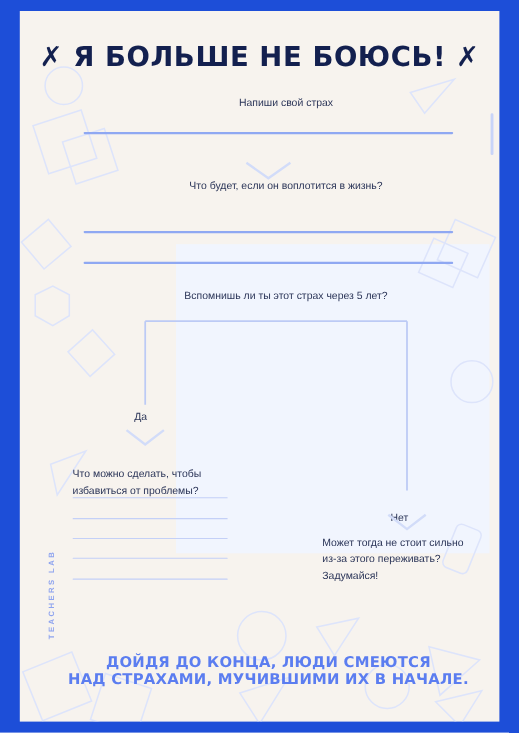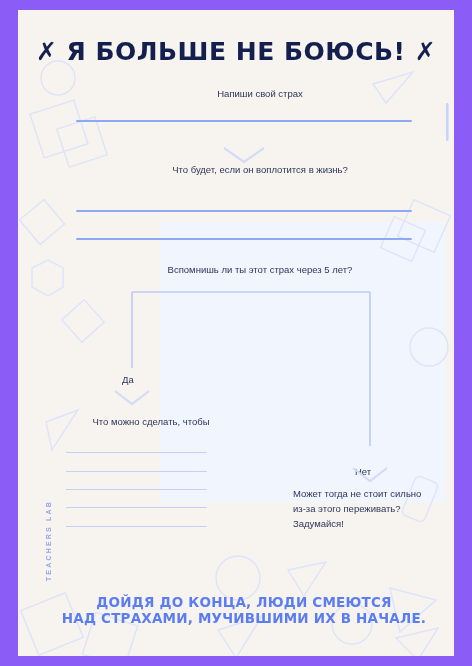--- a/index.html
+++ b/index.html
@@ -11,21 +11,21 @@
     width: 472px;
     height: 666px;
     overflow: hidden;
     font-family: "Liberation Sans", sans-serif;
   }
 
   .page {
     position: relative;
     width: 472px;
     height: 666px;
-    background: #8b5cf6;
+    background: #1d4ed8;
     box-sizing: border-box;
     overflow: hidden;
   }
 
   
   .card {
     position: absolute;
     left: 18px;
     top: 10px;
     width: 436px;
@@ -224,22 +224,23 @@
 
         <path d="M 252 10 L 252 164" fill="none" stroke="#bccaf5" stroke-width="1.6"></path>
       </svg>
 
       <div class="branch-label" style="left:104px; top:364px;">Да</div>
 
       <svg class="chev" style="left:94px; top:378px;" width="40" height="20">
         <path d="M 3 3 L 20 16 L 37 3" fill="none" stroke="#d2dcf9" stroke-width="2.2"></path>
       </svg>
 
-      <div class="q" style="left:48px; top:404px; width:170px;text-align:center;">
+      <div class="q" style="left:48px; top:414px; width:170px;">
         <div>Что можно сделать, чтобы</div>
+        <div>избавиться от проблемы?</div>
       </div>
 
       <div class="thinline" style="left:48px; top:442px; width:141px;"></div>
       <div class="thinline" style="left:48px; top:461px; width:141px;"></div>
       <div class="thinline" style="left:48px; top:479px; width:141px;"></div>
       <div class="thinline" style="left:48px; top:497px; width:141px;"></div>
       <div class="thinline" style="left:48px; top:516px; width:141px;"></div>
 
       <div class="branch-label" style="left:337px; top:456px;">Нет</div>
 

